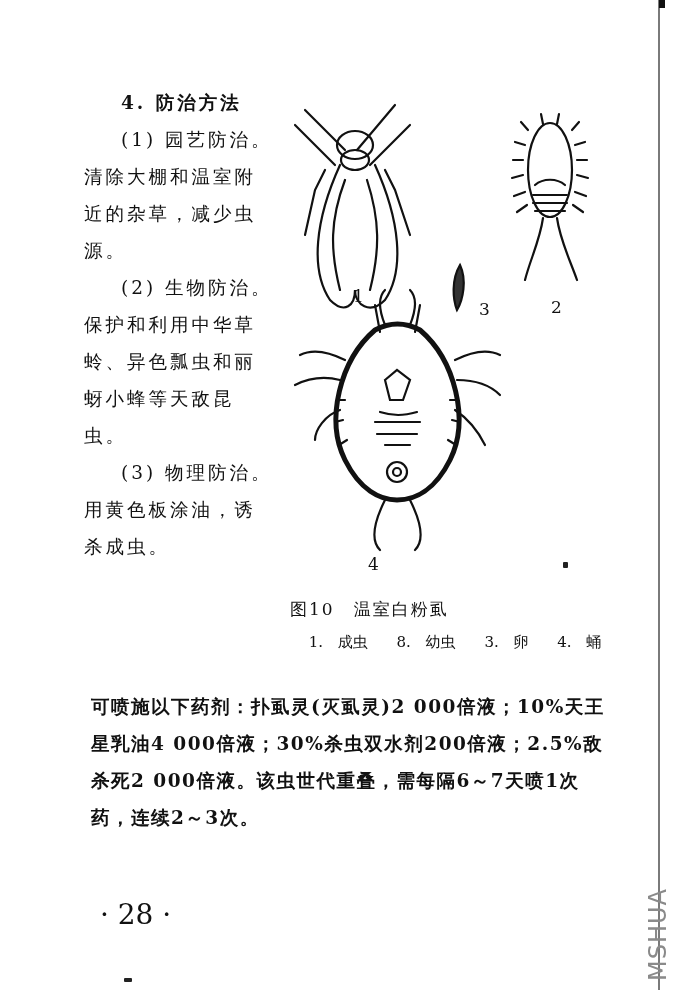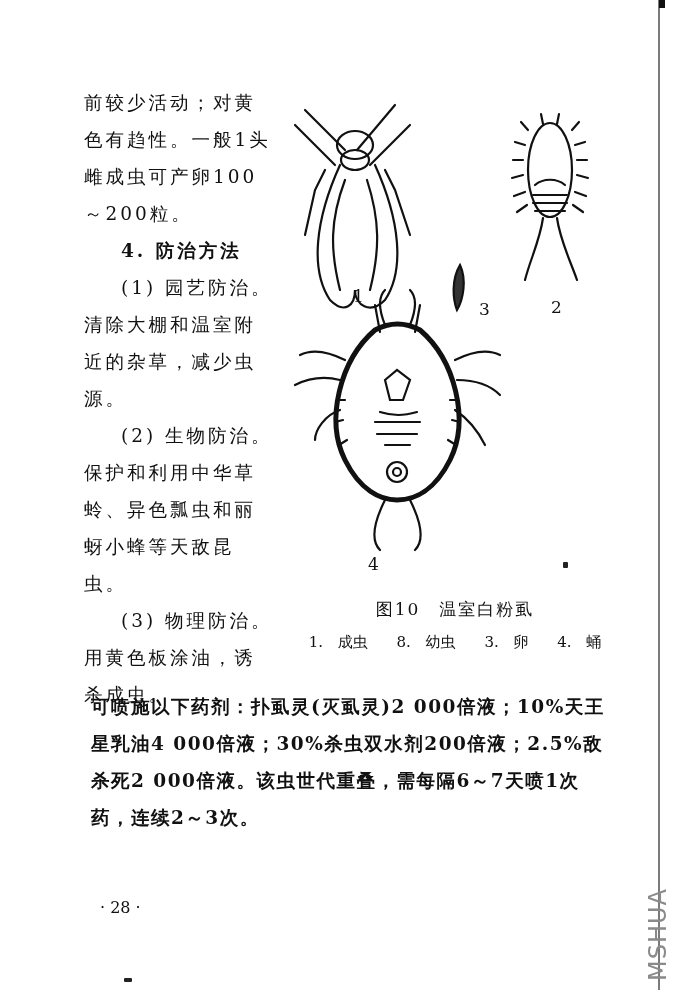--- a/index.html
+++ b/index.html
@@ -34,42 +34,41 @@
       font-size: 18.5px; line-height: 37px; letter-spacing: 1.5px;
     }
     .full-text p { margin: 7px; font-weight: bold; }
     .figure {
       position: absolute; left: 285px; top: 100px; width: 330px; height: 480px;
     }
     .fig-num {
       position: absolute; font-size: 17px;
     }
     .caption {
-      position: absolute; left: 290px; top: 598px; width: 330px; text-align: center;
+      position: absolute; left: 290px; top: 598px; width: 330px; 
       font-size: 17px; letter-spacing: 2px;
     }
     .legend {
       position: absolute; left: 290px; top: 633px; width: 330px; text-align: center;
       font-size: 15px; word-spacing: 10px;
     }
     .legend span { margin: 4px 7px; }
     .page-number {
-      position: absolute; left: 100px; top: 898px; font-size: 16px;
+      position: absolute; left: 100px; top: 898px; font-size: 28px;
     }
     .stray { position: absolute; background: #222; border-radius: 1px; }
   </style>
 </head>
 <body>
 
 <div class="page-edge"></div>
 <div class="corner-mark"></div>
 <div class="watermark">MSHUA</div>
 
 <div class="col-text">
-  <p>前较少活动；对黄色有趋性。一般1头雌成虫可产卵100～200粒。</p>
   <p class="heading">4. 防治方法</p>
   <p class="indent">(1) 园艺防治。清除大棚和温室附近的杂草，减少虫源。</p>
   <p class="indent">(2) 生物防治。保护和利用中华草蛉、异色瓢虫和丽蚜小蜂等天敌昆虫。</p>
   <p class="indent">(3) 物理防治。用黄色板涂油，诱杀成虫。</p>
 </div>
 
 <div class="full-text">
   <p>可喷施以下药剂：扑虱灵(灭虱灵)2 000倍液；10%天王星乳油4 000倍液；30%杀虫双水剂200倍液；2.5%敌杀死2 000倍液。该虫世代重叠，需每隔6～7天喷1次药，连续2～3次。</p>
 </div>
 

